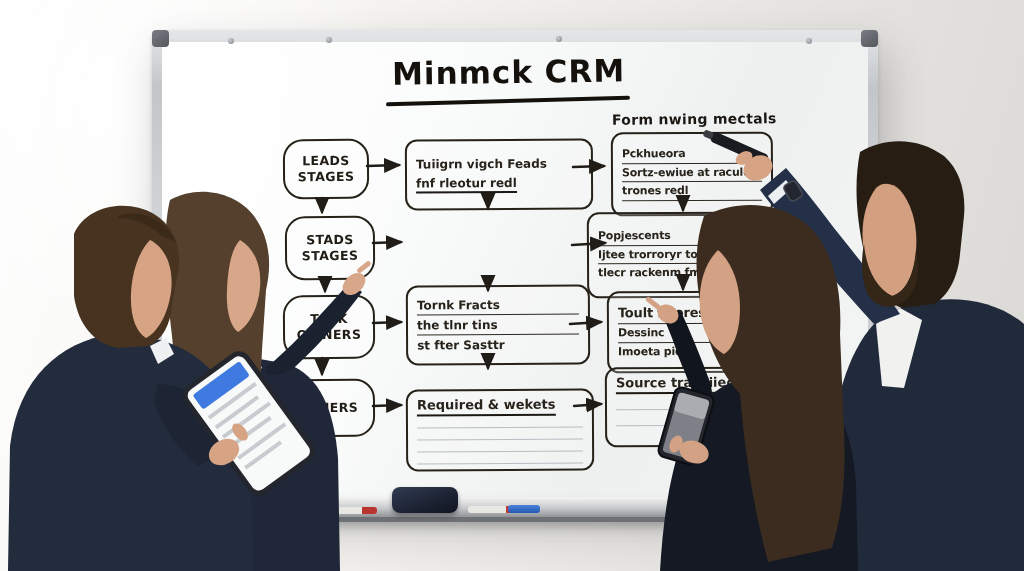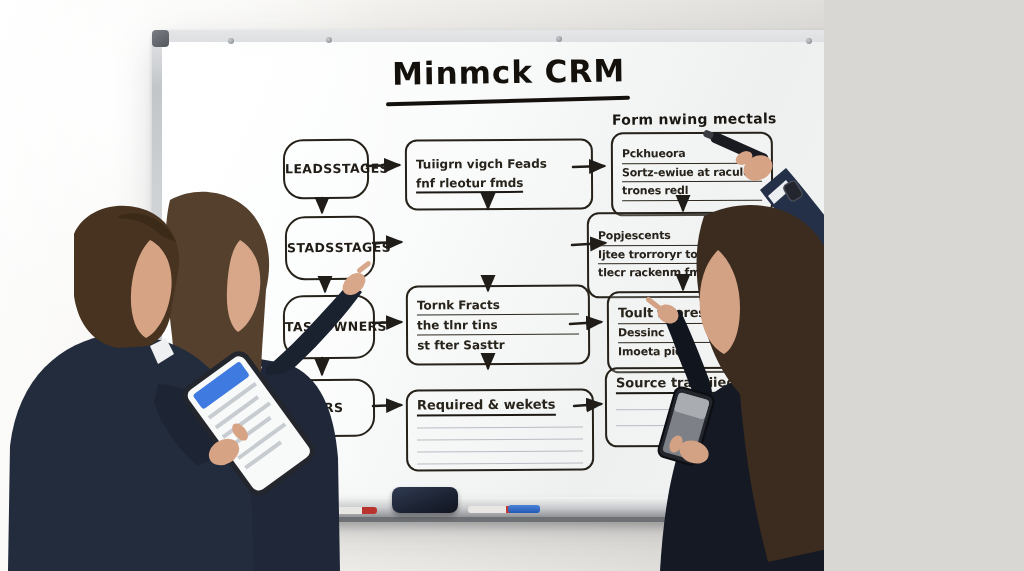--- a/index.html
+++ b/index.html
@@ -1,17 +1,17 @@
 <!DOCTYPE html>
 <html><head>
 <meta charset="utf-8">
 <style>
   html,body{margin:0;padding:0;background:#d8d7d3;}
   .scene{
-    position:relative;width:824px;height:571px;overflow:hidden;
+    position:relative;width:1024px;height:571px;overflow:hidden;
     font-family:"DejaVu Sans","Liberation Sans",sans-serif;
     background:linear-gradient(105deg,#ffffff 0%,#f6f5f2 28%,#eae9e5 58%,#d9d8d4 100%);
   }
   .wall-glow{position:absolute;left:-120px;top:-140px;width:520px;height:480px;
     background:radial-gradient(closest-side,rgba(255,255,255,.95),rgba(255,255,255,0));pointer-events:none;}
   
   .wb-frame{position:absolute;left:152px;top:30px;width:726px;height:478px;border-radius:6px;
     background:linear-gradient(180deg,#e4e6e8 0%,#c3c6c9 12%,#d7dadd 50%,#a9adb1 100%);
     box-shadow:8px 20px 44px rgba(60,60,68,.28), 0 2px 4px rgba(0,0,0,.15);}
   .wb-surface{position:absolute;left:162px;top:42px;width:706px;height:456px;
@@ -24,22 +24,22 @@
     background:linear-gradient(180deg,#f4f4f4 0%,#c9cbce 45%,#96989c 80%,#7d7f83 100%);
     box-shadow:0 6px 10px rgba(60,60,65,.3);}
   .tray-lip{position:absolute;left:150px;top:517px;width:730px;height:5px;background:#6d7074;border-radius:2px;}
   .marker{position:absolute;height:7px;border-radius:3px;}
   .eraser{position:absolute;left:392px;top:487px;width:66px;height:26px;border-radius:8px;
     background:linear-gradient(160deg,#313c52,#1b2232 60%,#11151f);box-shadow:0 3px 5px rgba(0,0,0,.35);}
   .board-title{position:absolute;left:392px;top:54px;font-size:31px;font-weight:700;letter-spacing:1px;
     color:#14110d;transform:rotate(-.8deg);}
   .title-underline{position:absolute;left:386px;top:99px;width:244px;height:4px;background:#14110d;
     border-radius:2px;transform:rotate(-1.6deg);}
-  .flow-pill{position:absolute;border:2.6px solid #26221a;border-radius:20px;display:flex;flex-direction:row;
-    align-items:center;justify-content:flex-start;font-weight:700;font-size:12.5px;line-height:1.3;color:#211d16;
+  .flow-pill{position:absolute;border:2.6px solid #26221a;border-radius:20px;display:flex;flex-direction:column;
+    align-items:center;justify-content:center;font-weight:700;font-size:12.5px;line-height:1.3;color:#211d16;
     letter-spacing:.4px;background:rgba(255,255,255,.22);transform:rotate(-.4deg);}
   .flow-note{position:absolute;border:2.4px solid #26221a;border-radius:12px;padding:5px 9px;font-size:12px;
     font-weight:600;color:#28241c;background:rgba(255,255,255,.18);display:flex;flex-direction:column;
     justify-content:center;gap:2px;line-height:1.35;transform:rotate(-.3deg);white-space:nowrap;overflow:hidden;}
   .flow-note.sm{font-size:11px;letter-spacing:-.2px;}
   .dv{border-bottom:1.7px solid #2e2a22;padding-bottom:1px;}
   .u{border-bottom:2.2px solid #1d1914;width:fit-content;}
   .ghost{height:0;border-bottom:1.6px solid #b7bdc3;margin-top:9px;}
   .r-heading{position:absolute;left:612px;top:111px;font-size:14px;font-weight:700;color:#1b1813;
     letter-spacing:.3px;transform:rotate(-.6deg);}
@@ -77,21 +77,21 @@
   <div class="flow-pill" style="left:283px;top:295px;width:88px;height:60px">
     <span>TASK</span>
     <span>OWNERS</span>
   </div>
   <div class="flow-pill" style="left:277px;top:379px;width:94px;height:54px">
     <span>OWNERS</span>
   </div>
 
   <div class="flow-note" style="left:405px;top:139px;width:166px;height:57px">
     <span>Tuiigrn vigch Feads</span>
-    <span class="u">fnf rleotur fmds</span>
+    <span class="u">fnf rleotur redl</span>
   </div>
   <div class="flow-note" style="left:406px;top:285px;width:162px;height:66px">
     <span class="dv">Tornk Fracts</span>
     <span class="dv">the tlnr tins</span>
     <span>st fter Sasttr</span>
   </div>
   <div class="flow-note" style="left:406px;top:389px;width:166px;height:68px;justify-content:flex-start">
     <span class="u" style="font-size:13px">Required &amp; wekets</span>
     <div class="ghost"></div>
     <div class="ghost"></div>

